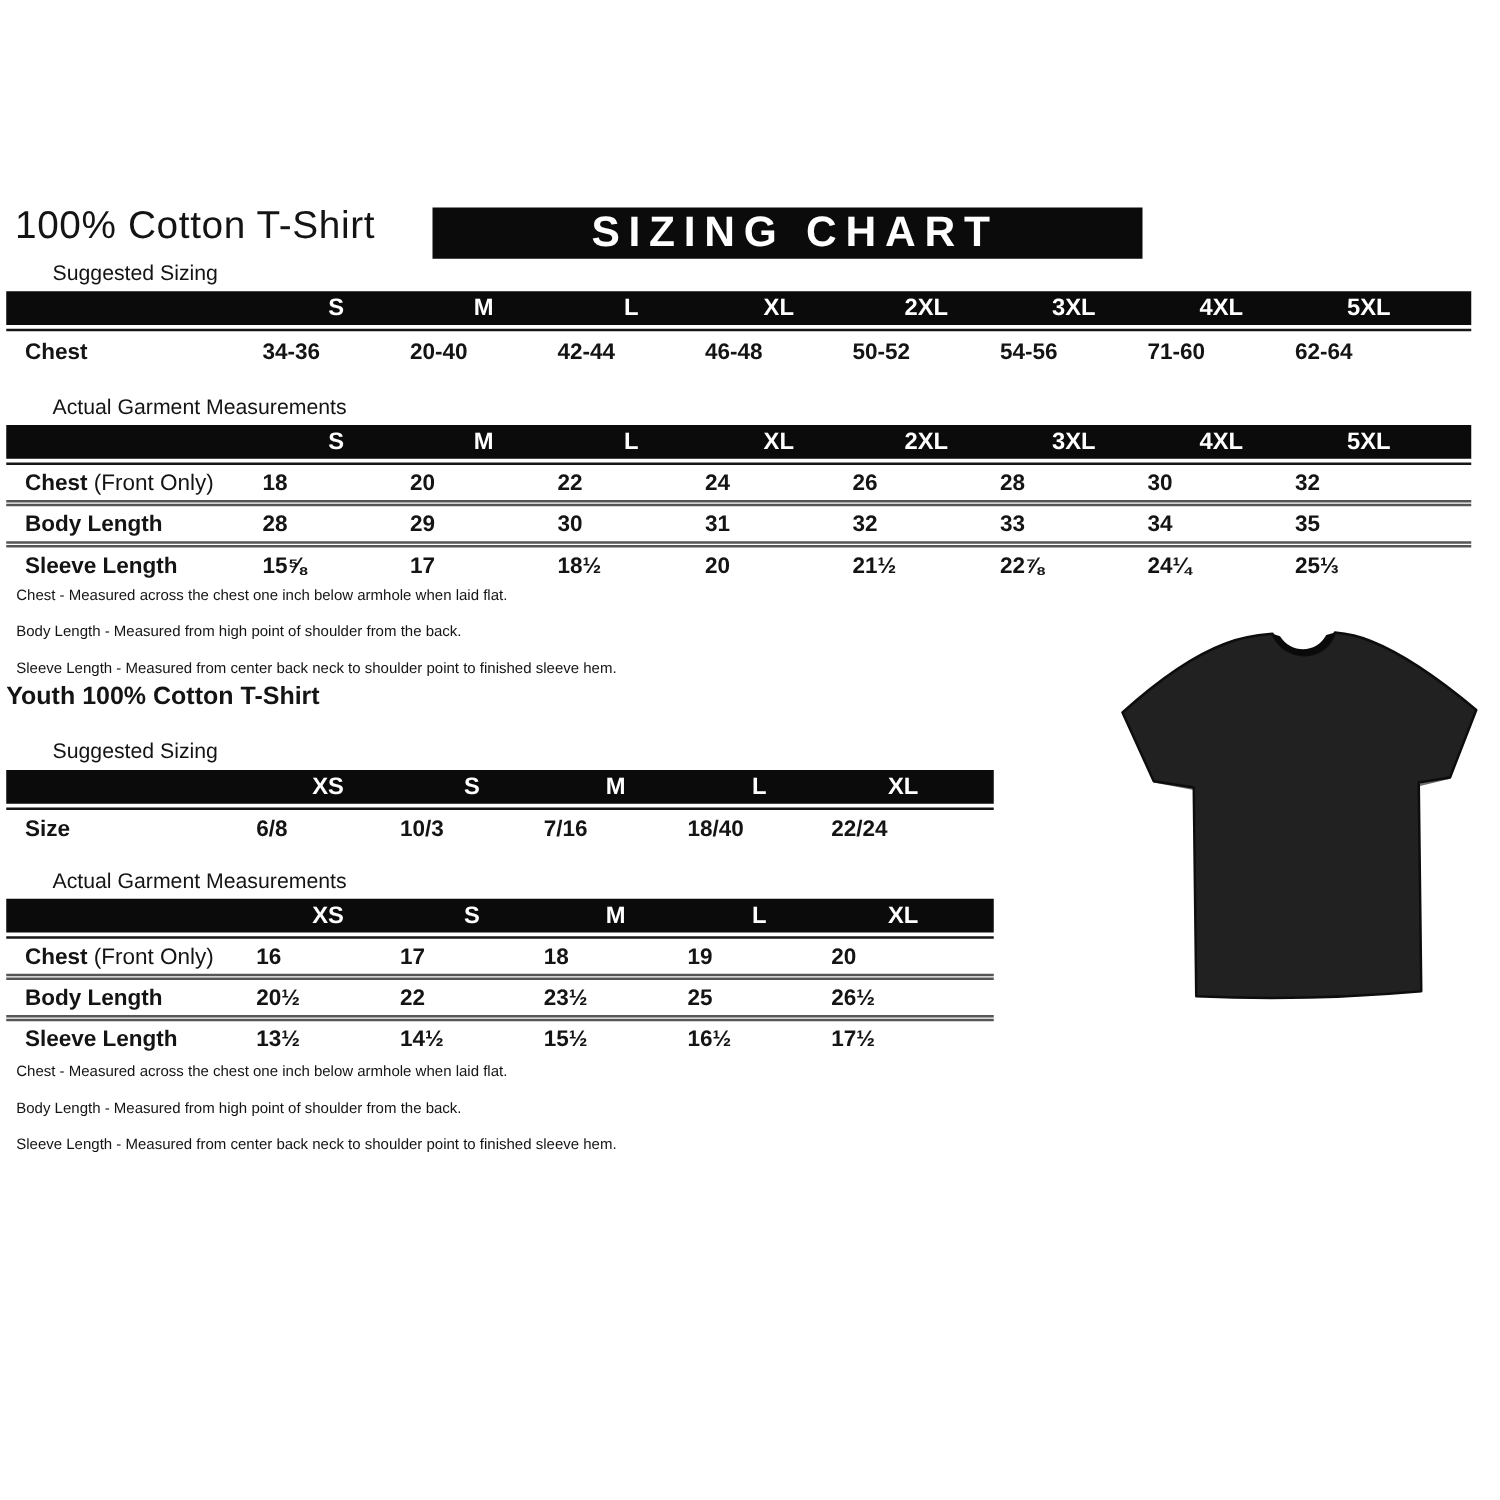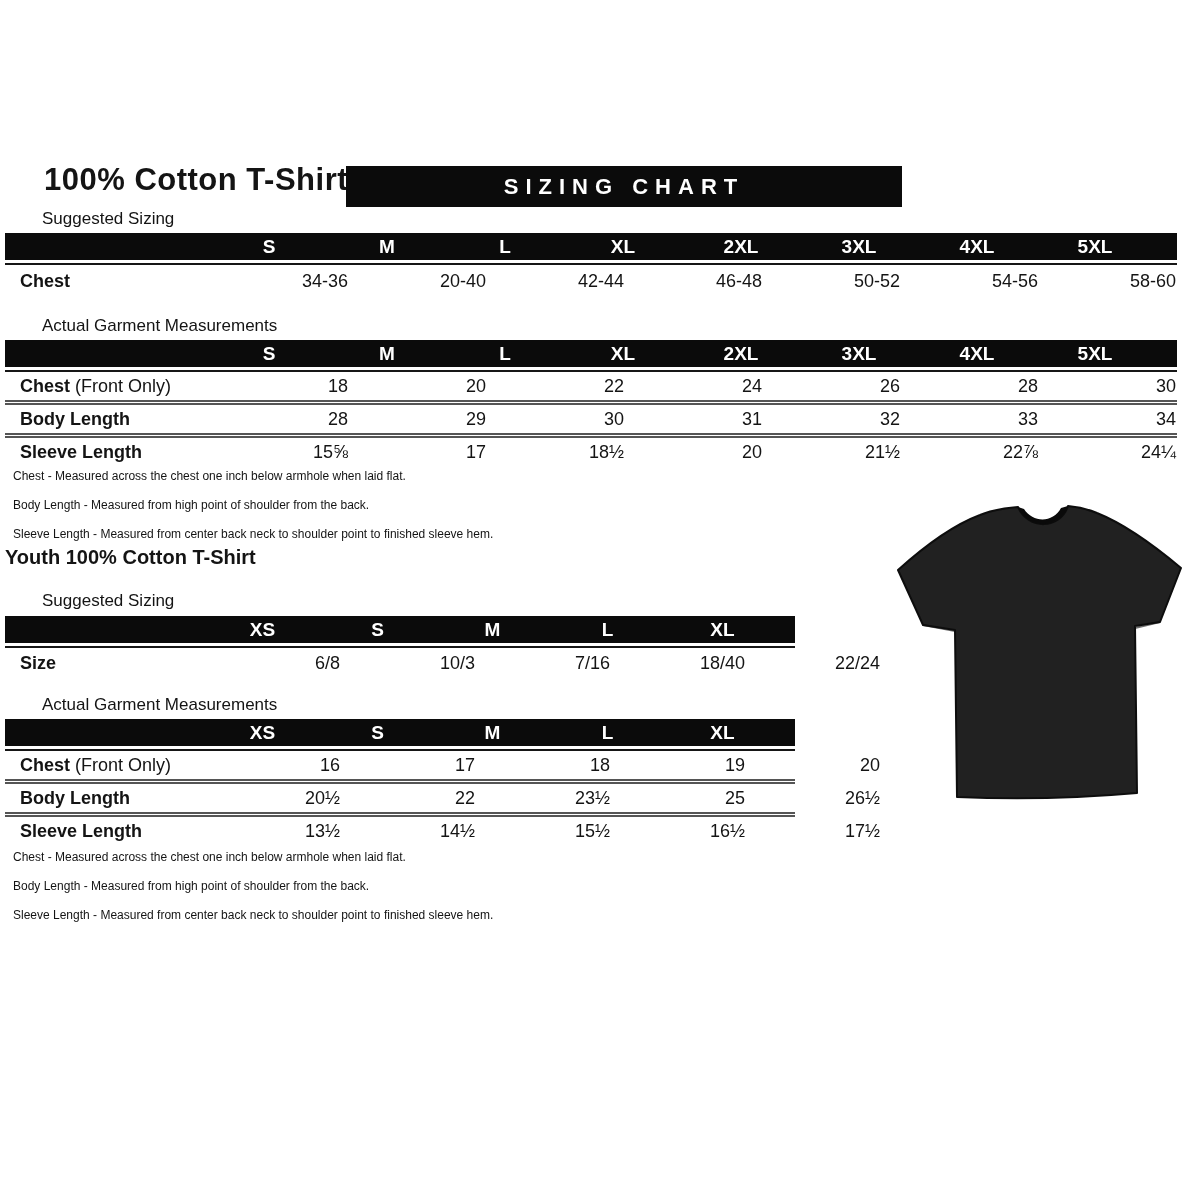--- a/index.html
+++ b/index.html
@@ -1,39 +1,39 @@
 <!DOCTYPE html>
 <html><head>
 <meta charset="utf-8">
 <style>
   html,body{margin:0;padding:0;background:#fff;}
   .page{
     position:relative;width:1200px;height:1200px;background:#ffffff;
     font-family:"Liberation Sans",sans-serif;color:#141414;overflow:hidden;
   }
   .abs{position:absolute;}
-  .page-title{left:12px;top:162px;font-size:31px;font-weight:700;letter-spacing:0.5px;margin-left:32px;}
+  .page-title{left:12px;top:162px;font-size:31px;font-weight:400;letter-spacing:0.5px;}
   .youth-title{left:5px;top:546px;font-size:20px;font-weight:700;}
   .banner{
     left:346px;top:166px;width:556px;height:41px;background:#0b0b0b;
     display:flex;align-items:center;justify-content:center;
-    color:#ffffff;font-weight:700;font-size:22px;letter-spacing:7px;
+    color:#ffffff;font-weight:700;font-size:34px;letter-spacing:7px;padding-left:12px;
   }
   .sec-label{left:6px;font-size:17px;margin-left:36px;}
   .tbl{left:5px;}
   .grid-a{display:grid;grid-template-columns:205px repeat(8,118px);align-items:center;}
   .grid-y{display:grid;grid-template-columns:200px repeat(5,115px);align-items:center;}
   .bar{background:#0b0b0b;height:27px;color:#fff;}
   .hcell{text-align:center;font-weight:700;font-size:19px;}
   .hline{height:2px;background:#161616;margin-top:3px;}
-  .drow{font-size:18px;height:30px;gap:20px;}
+  .drow{font-size:18px;height:30px;}
   .drow.tall{height:32px;}
   .drow.m{height:28px;}
   .drow.sep{border-top:5px double #555;}
-  .cell{text-align:right;}
+  .cell{text-align:left;font-weight:bold;}
   .rowlabel{padding-left:15px;font-weight:700;white-space:nowrap;}
   .suffix{font-weight:400;}
   .notes{left:13px;font-size:12px;line-height:29px;}
   .tshirt{left:892px;top:500px;}
 </style>
 </head>
 <body>
 
 <div class="page">
 
@@ -59,21 +59,21 @@
     </div>
     <div class="hline"></div>
     <div class="grid-a drow tall">
       <div class="rowlabel">Chest</div>
       <div class="cell">34-36</div>
       <div class="cell">20-40</div>
       <div class="cell">42-44</div>
       <div class="cell">46-48</div>
       <div class="cell">50-52</div>
       <div class="cell">54-56</div>
-      <div class="cell">58-60</div>
+      <div class="cell">71-60</div>
       <div class="cell">62-64</div>
     </div>
   </div>
 
   <div class="abs sec-label" style="top:316px">Actual Garment Measurements</div>
 
   <div class="abs tbl" style="top:340px;width:1172px">
     <div class="bar grid-a">
       <div></div>
       <div class="hcell">S</div>

